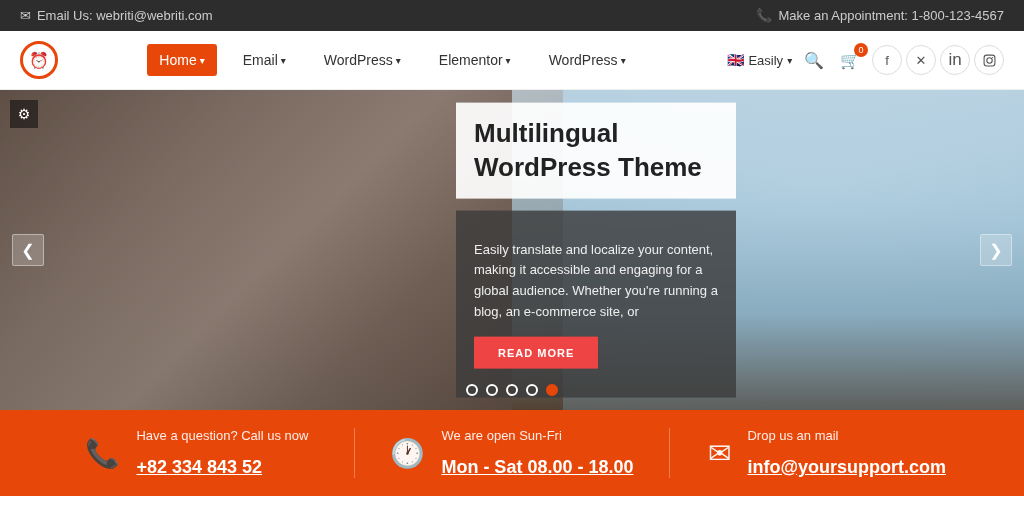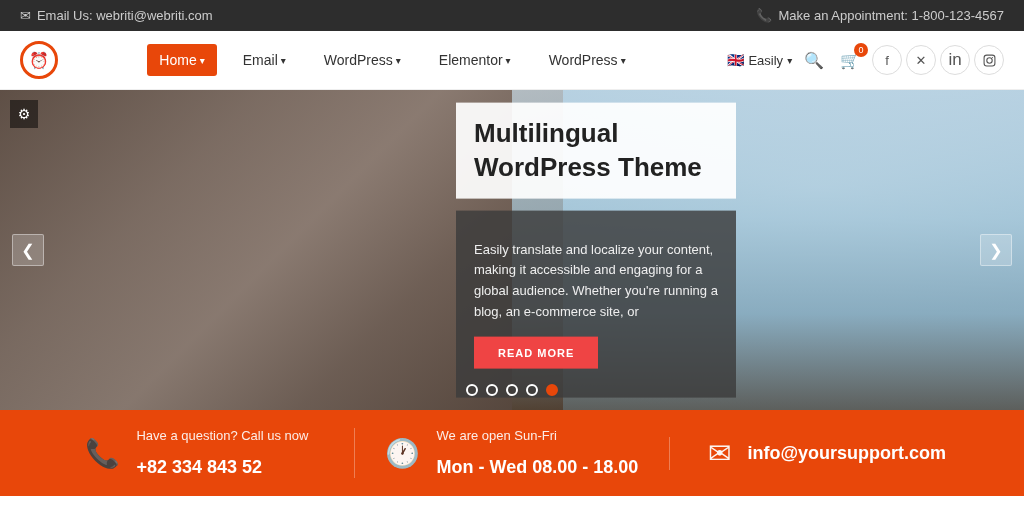--- a/index.html
+++ b/index.html
@@ -178,21 +178,21 @@
     .footer-item {
       display: flex; align-items: center; gap: 16px; color: #fff;
       flex: 1; justify-content: center;
     }
     .footer-item + .footer-item { border-left: 1px solid rgba(255,255,255,0.3); }
     .footer-icon {
       font-size: 28px; opacity: 0.95;
     }
     .footer-text-group { display: flex; flex-direction: column; gap: 14px; }
     .footer-label { font-size: 13px; opacity: 0.9; }
-    .footer-value { font-size: 18px; font-weight: bold; }
+    .footer-value { font-size: 18px; font-weight: bold; text-decoration: underline; }
   </style>
 </head>
 <body>
 
 <div class="top-bar">
   <div class="top-bar-item">
     <span>✉</span>
     <span>Email Us: webriti@webriti.com</span>
   </div>
   <div class="top-bar-item">
@@ -290,22 +290,23 @@
     <div class="footer-icon">📞</div>
     <div class="footer-text-group">
       <span class="footer-label">Have a question? Call us now</span>
       <span class="footer-value">+82 334 843 52</span>
     </div>
   </div>
   <div class="footer-item">
     <div class="footer-icon">🕐</div>
     <div class="footer-text-group">
       <span class="footer-label">We are open Sun-Fri</span>
-      <span class="footer-value">Mon - Wed 08.00 - 18.00</span>
+      <span class="footer-value">Mon - Sat 08.00 - 18.00</span>
     </div>
   </div>
   <div class="footer-item">
     <div class="footer-icon">✉</div>
     <div class="footer-text-group">
+      <span class="footer-label">Drop us an mail</span>
       <span class="footer-value">info@yoursupport.com</span>
     </div>
   </div>
 </div>
 
 </body></html>

